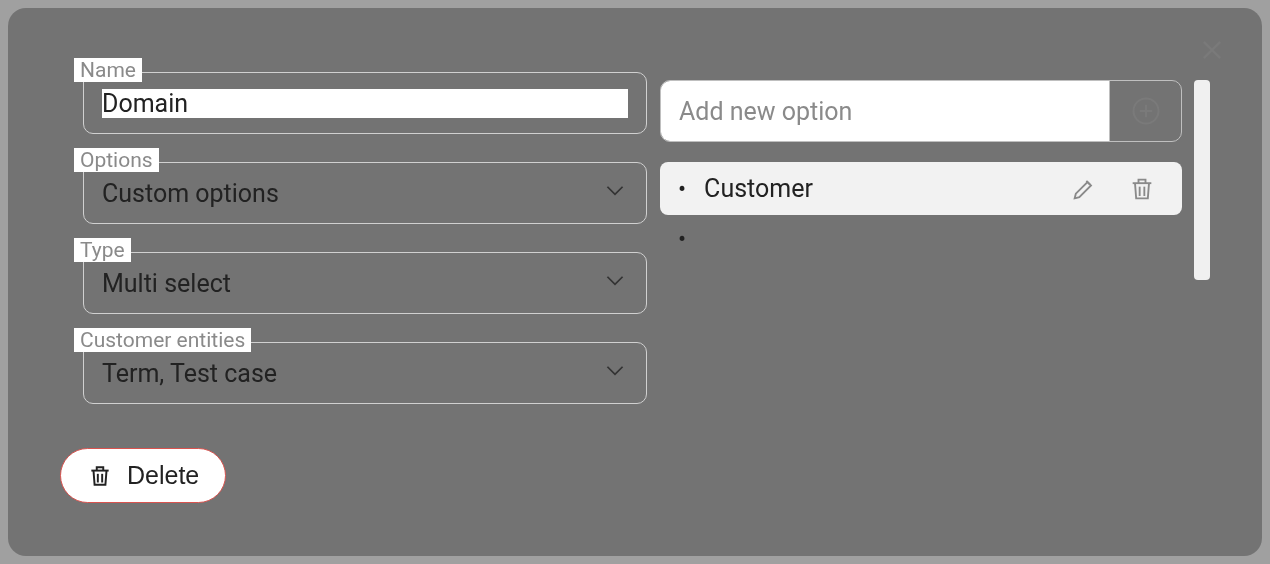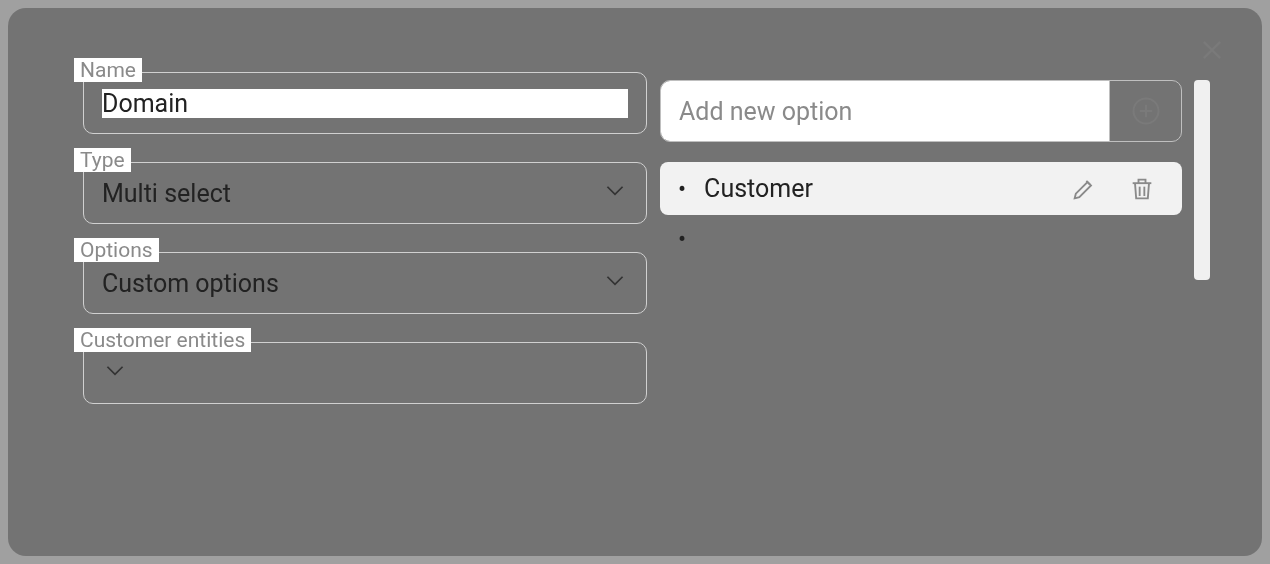--- a/index.html
+++ b/index.html
@@ -209,55 +209,66 @@
   <div class="left-col">
 
     <div class="field-group">
       <div class="legend">Name</div>
       <div class="field-box">
         <input type="text" value="Domain" style="">
       </div>
     </div>
 
     <div class="field-group">
+      <div class="legend">Options</div>
+      <div class="field-box">
+        <span>Custom options</span>
+        <span class="chevron">
+          <svg viewBox="0 0 24 24">
+              <polyline points="5 9 12 16 19 9"></polyline>
+            </svg>
+        </span>
+      </div>
+    </div>
+
+    <div class="field-group">
       <div class="legend">Type</div>
       <div class="field-box">
         <span>Multi select</span>
         <span class="chevron">
           <svg viewBox="0 0 24 24">
               <polyline points="5 9 12 16 19 9"></polyline>
             </svg>
         </span>
       </div>
     </div>
 
     <div class="field-group">
-      <div class="legend">Options</div>
+      <div class="legend">Customer entities</div>
       <div class="field-box">
-        <span>Custom options</span>
+        <span>Term, Test case</span>
         <span class="chevron">
           <svg viewBox="0 0 24 24">
               <polyline points="5 9 12 16 19 9"></polyline>
             </svg>
         </span>
       </div>
     </div>
 
-    <div class="field-group">
-      <div class="legend">Customer entities</div>
-      <div class="field-box">
-        <span class="chevron">
-          <svg viewBox="0 0 24 24">
-              <polyline points="5 9 12 16 19 9"></polyline>
-            </svg>
-        </span>
-      </div>
-    </div>
-
     <div class="actions">
+      <button class="pill-btn delete-btn">
+        <svg viewBox="0 0 24 24" fill="none" stroke="#222" stroke-width="1.8">
+          <path d="M4 7h16"></path>
+            <path d="M9 7V4h6v3"></path>
+            <path d="M6 7l1 13h10l1-13"></path>
+            <line x1="10" y1="10" x2="10" y2="18"></line>
+            <line x1="14" y1="10" x2="14" y2="18"></line>
+        </svg>
+        <span>Delete</span>
+      </button>
     </div>
 
   </div>
 
   <div class="right-col">
     <div class="right-inner">
 
       <div class="option-input-row">
         <input type="text" placeholder="Add new option" style="">
         <div class="add-btn">

